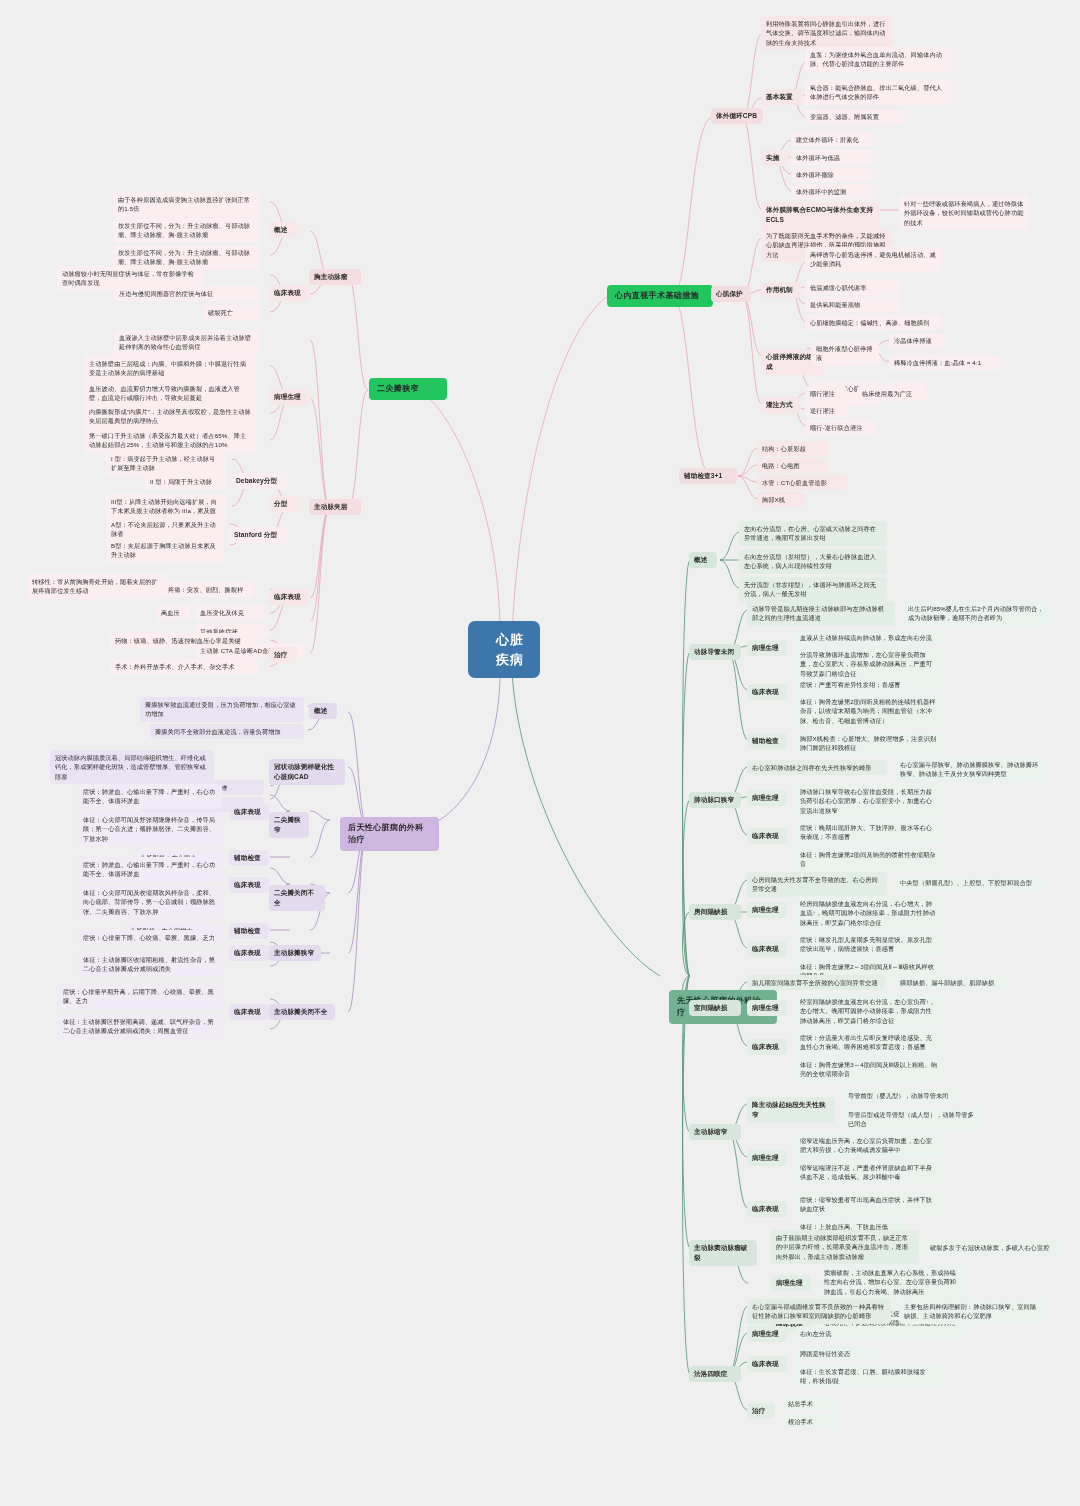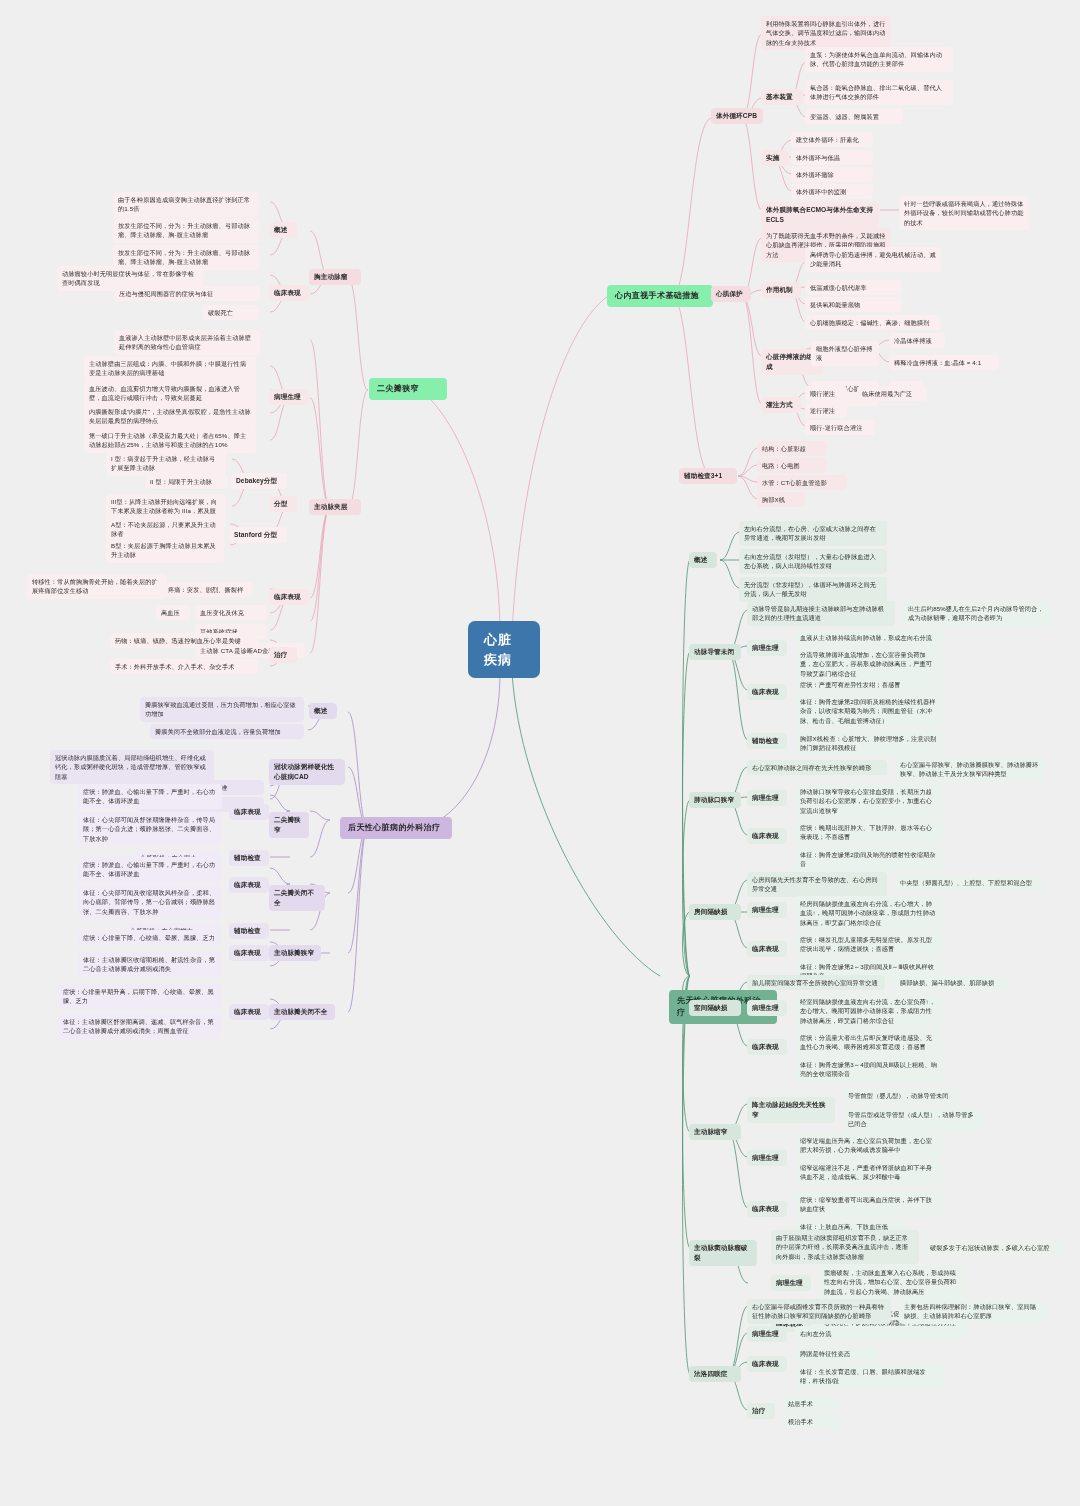--- a/index.html
+++ b/index.html
@@ -29,23 +29,23 @@
     word-break: break-all;
   }
   .root {
     background: #3d76ab;
     color: #ffffff;
     font-size: 13px;
     font-weight: bold;
     padding: 9px 16px;
     border-radius: 7px;
     letter-spacing: 1px;
-    text-align: left;
+    text-align: right;
   }
-  .main-pink { background: #86efac; font-weight: bold; font-size: 8px; padding: 5px 8px; letter-spacing:.4px; }
+  .main-pink { background: #22c55e; font-weight: bold; font-size: 8px; padding: 5px 8px; letter-spacing:.4px; }
   .main-purple { background: #cdb6e0; font-weight: bold; font-size: 8px; padding: 5px 8px; letter-spacing:.4px;}
   .main-green { background: #72b192; font-weight: bold; font-size: 8px; padding: 5px 8px; color:#1e3a2c; letter-spacing:.4px;}
 
   .p1 { background: #f4dde1; }
   .p2 { background: #f7e7e9; }
   .p3 { background: #faeef0; }
 
   .u1 { background: #e3daee; }
   .u2 { background: #eae3f2; }
   .u3 { background: #f0ebf6; }
@@ -213,21 +213,21 @@
       <path d="M728 1374 C 738 1374, 738 1333, 748 1333" stroke="#4f9473"></path>
       <path d="M728 1374 C 738 1374, 738 1362, 748 1362" stroke="#4f9473"></path>
       <path d="M728 1374 C 738 1374, 738 1410, 748 1410" stroke="#4f9473"></path>
     </g>
   </svg>
 
   <div class="node root" style="left:468px; top:621px; width:72px;">心脏疾病</div>
 
   <div class="node main-pink" style="left:369px; top:378px; width:78px;">二尖瓣狭窄</div>
   <div class="node main-pink" style="left:607px; top:285px; width:106px;">心内直视手术基础措施</div>
-  <div class="node main-purple" style="left:340px; top:817px; width:112px;">后天性心脏病的外科治疗</div>
+  <div class="node main-purple" style="left:340px; top:817px; width:99px;">后天性心脏病的外科治疗</div>
   <div class="node main-green" style="left:659px; top:990px; width:108px;margin-left:10px;">先天性心脏病的外科治疗</div>
 
   <div class="node p1 mid" style="left:711px; top:108px; width:52px;">体外循环CPB</div>
   <div class="node p2" style="left:761px; top:16px; width:130px;">利用特殊装置将回心静脉血引出体外，进行气体交换、调节温度和过滤后，输回体内动脉的生命支持技术</div>
   <div class="node p2 mid" style="left:761px; top:89px; width:42px;">基本装置</div>
   <div class="node p3" style="left:805px; top:47px; width:148px;">血泵：为驱使体外氧合血单向流动、回输体内动脉、代替心脏排血功能的主要部件</div>
   <div class="node p3" style="left:805px; top:80px; width:148px;">氧合器：能氧合静脉血、排出二氧化碳、替代人体肺进行气体交换的部件</div>
   <div class="node p3" style="left:805px; top:109px; width:98px;">变温器、滤器、附属装置</div>
   <div class="node p2 mid" style="left:761px; top:150px; width:28px;">实施</div>
   <div class="node p3" style="left:791px; top:132px; width:82px;">建立体外循环：肝素化</div>

